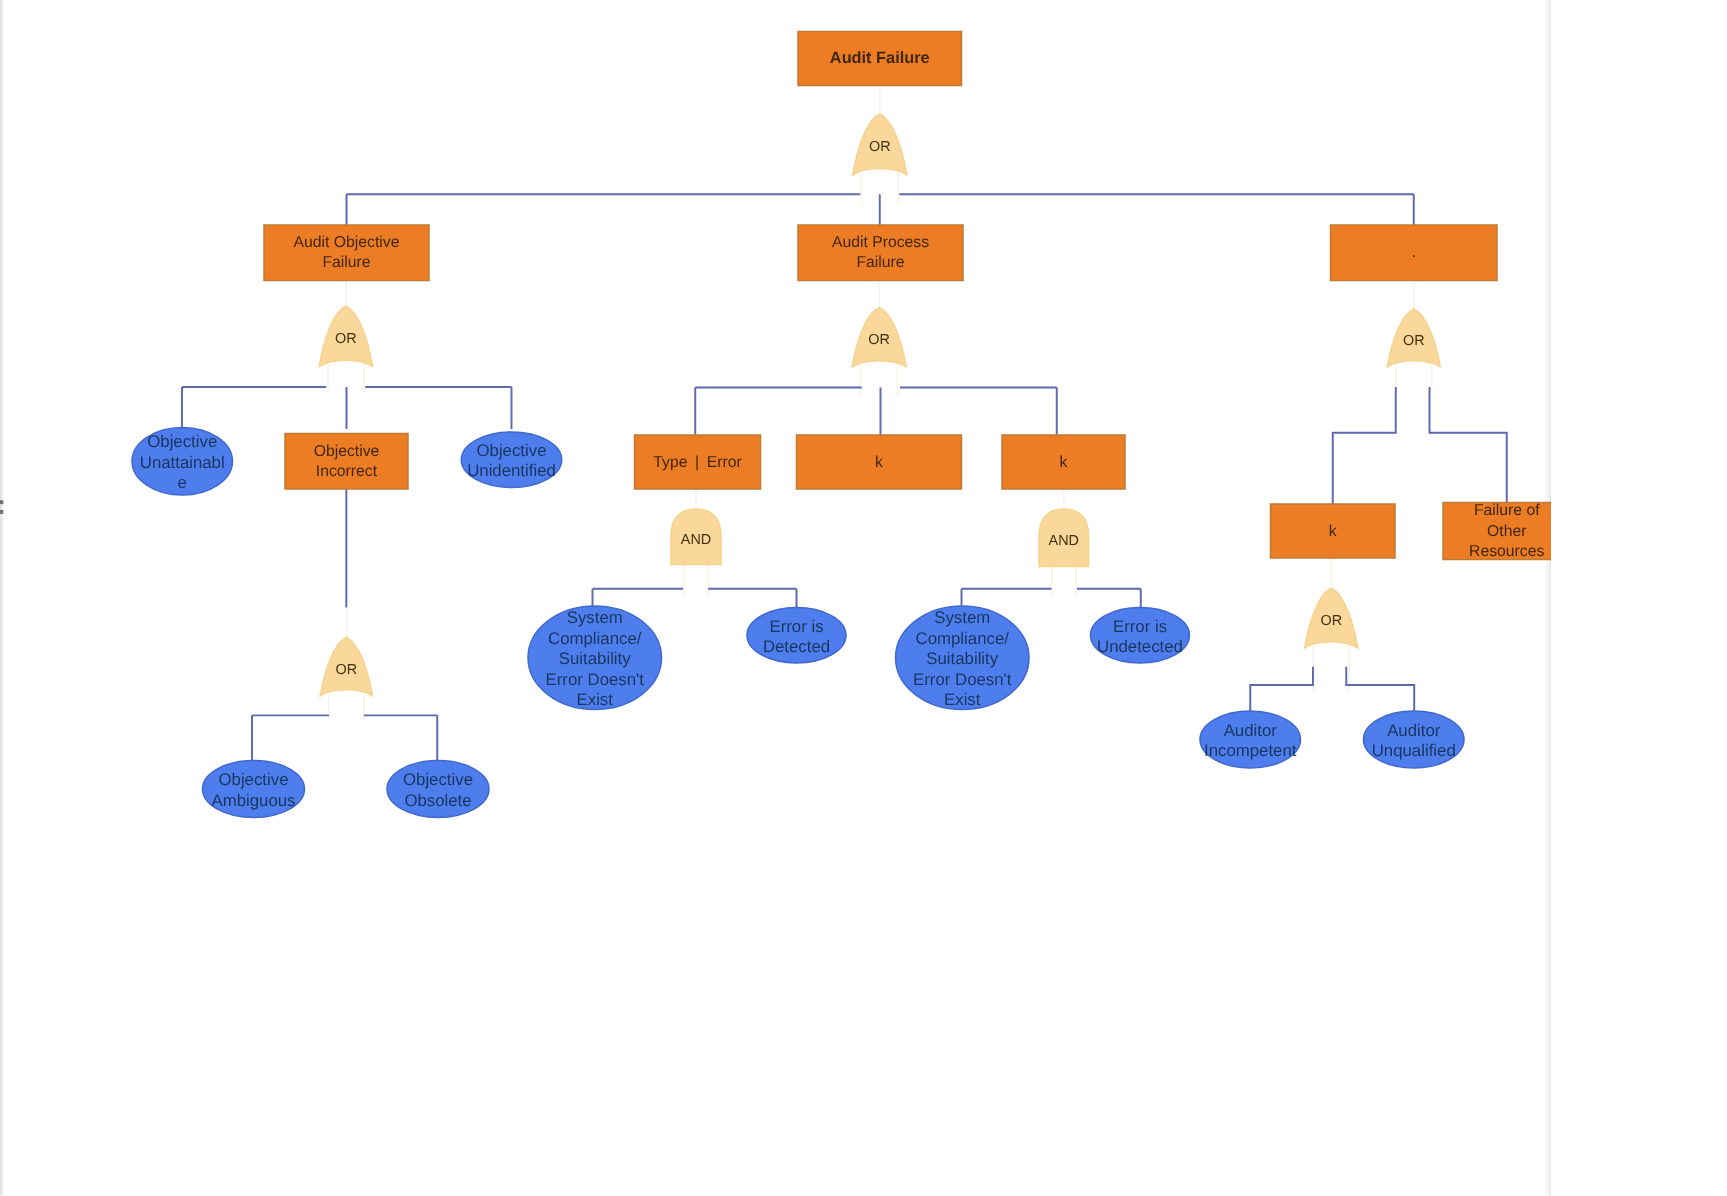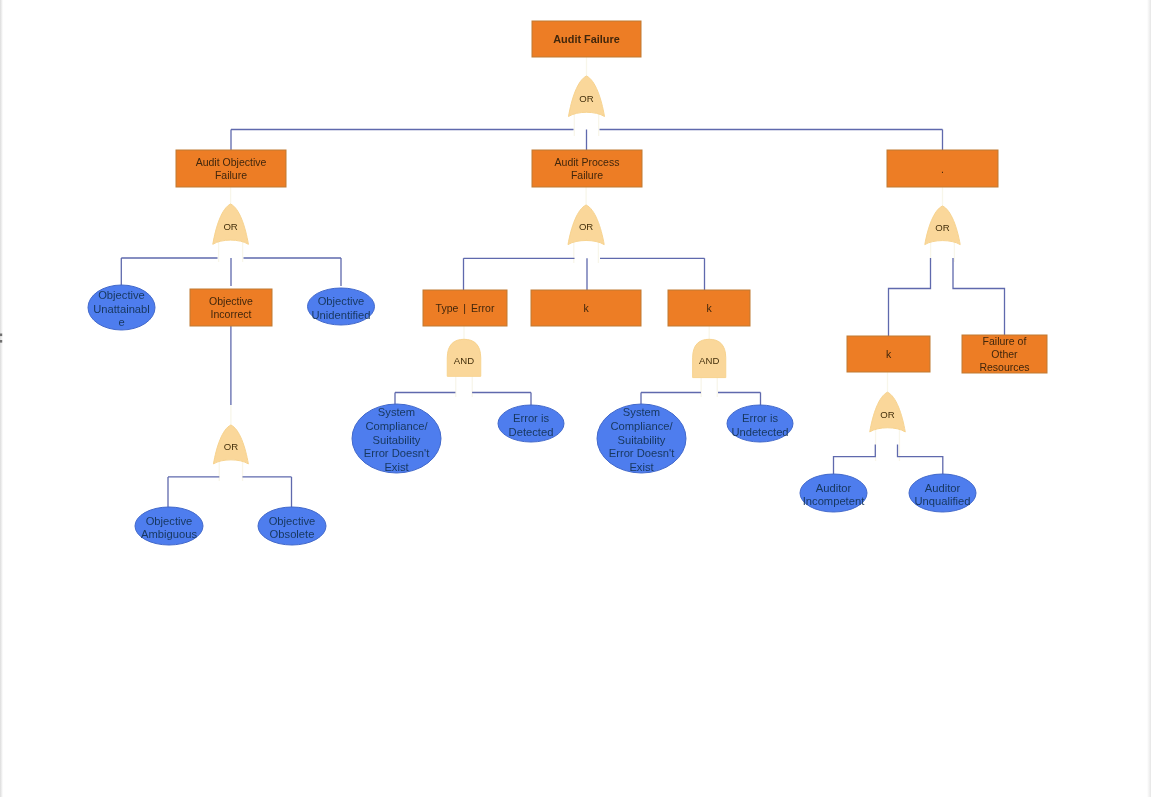--- a/index.html
+++ b/index.html
@@ -1,19 +1,19 @@
 <!DOCTYPE html>
 <html><head>
 <meta charset="utf-8">
 <title>Fault Tree</title>
 <style>
   html,body{margin:0;padding:0;background:#ffffff;}
   body{width:1151px;height:797px;overflow:hidden;
        font-family:"Liberation Sans",sans-serif;}
-  #stage{position:relative;width:1151px;height:797px;background:#ffffff;overflow:hidden;}
+  #stage{position:relative;width:1034px;height:797px;background:#ffffff;overflow:hidden;}
   #tree{position:absolute;left:0;top:0;}
   .page-edge{position:absolute;top:0;height:797px;}
   #edgeL{left:0;width:3px;background:linear-gradient(to right,#dcdcdc 0,#ffffff 100%);}
   #edgeR{right:0;width:4px;background:linear-gradient(to left,#e6e6e6 0,#ffffff 100%);}
 </style>
 </head>
 <body>
 
 <div id="stage">
   <div class="page-edge" id="edgeL"></div>

